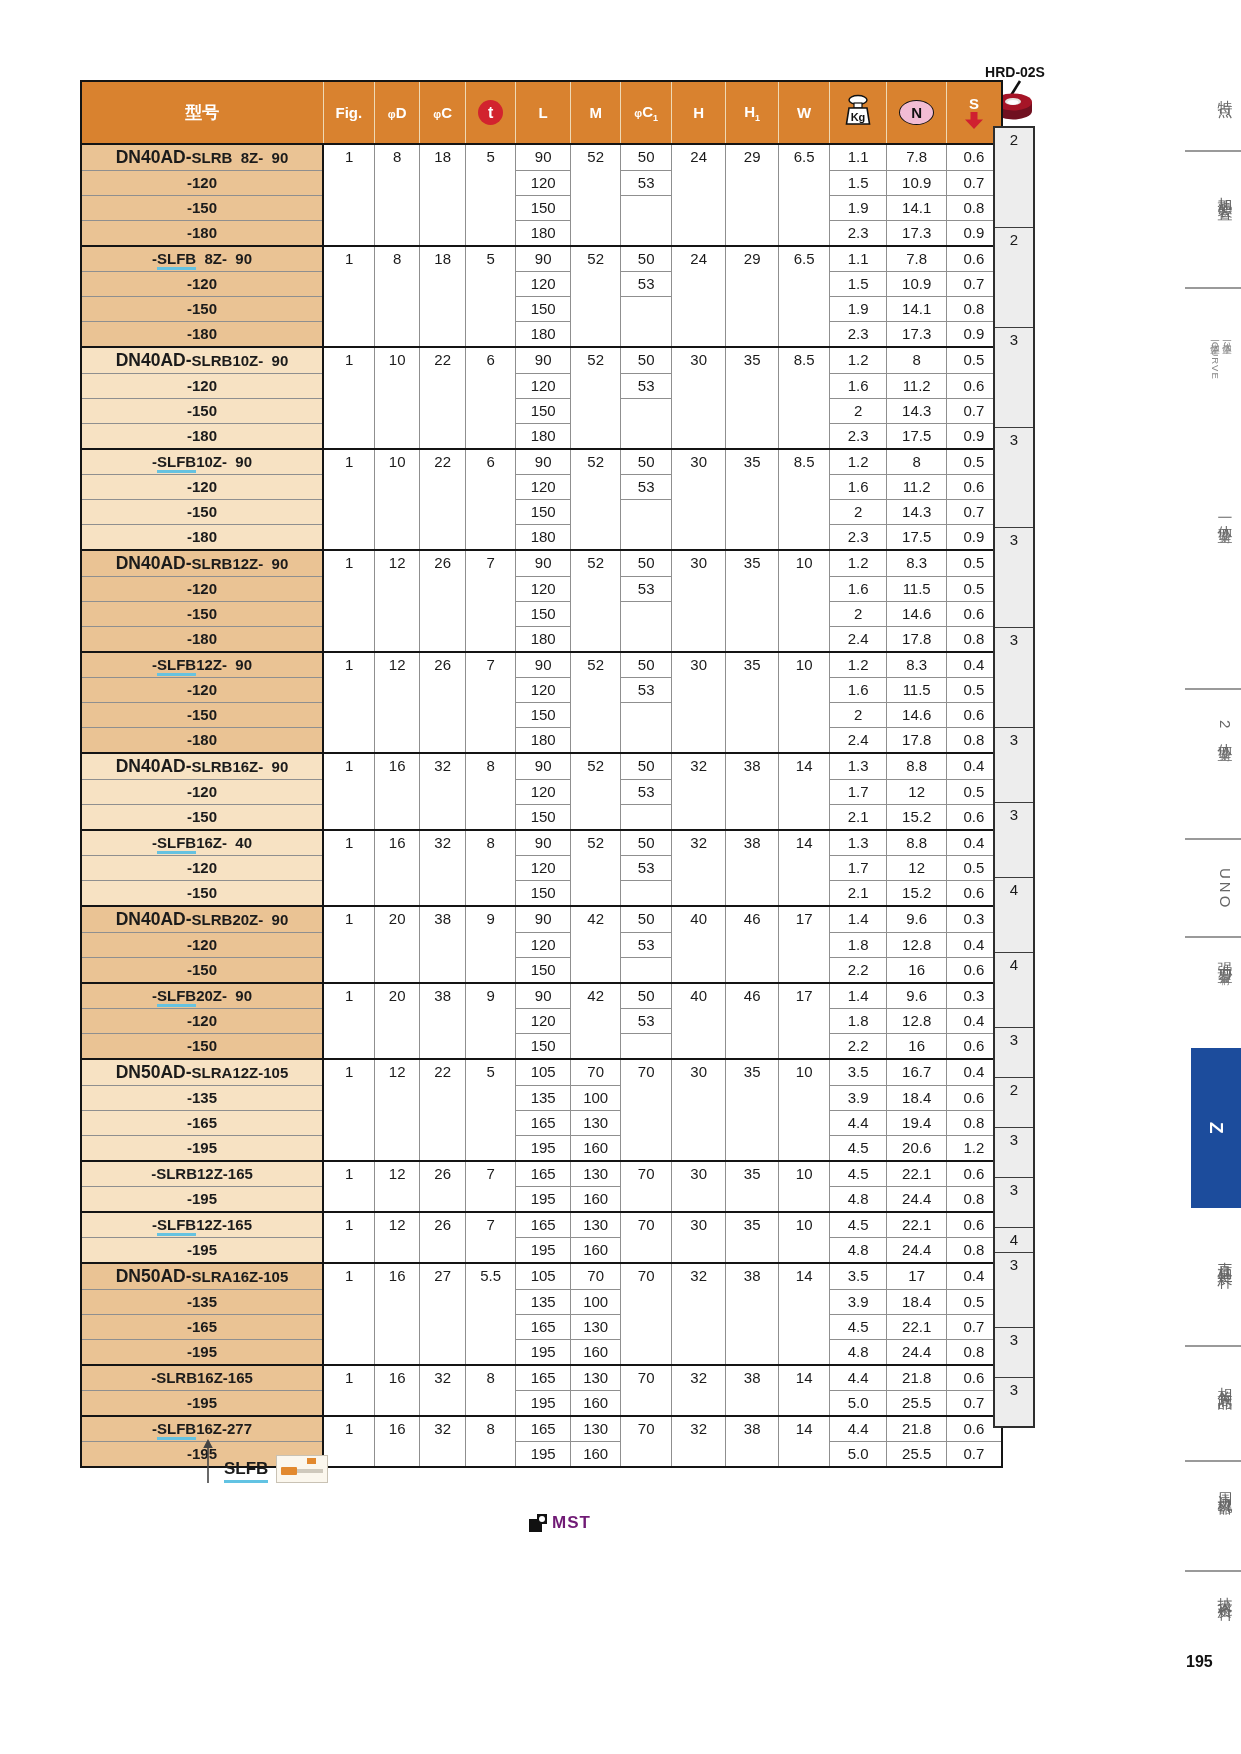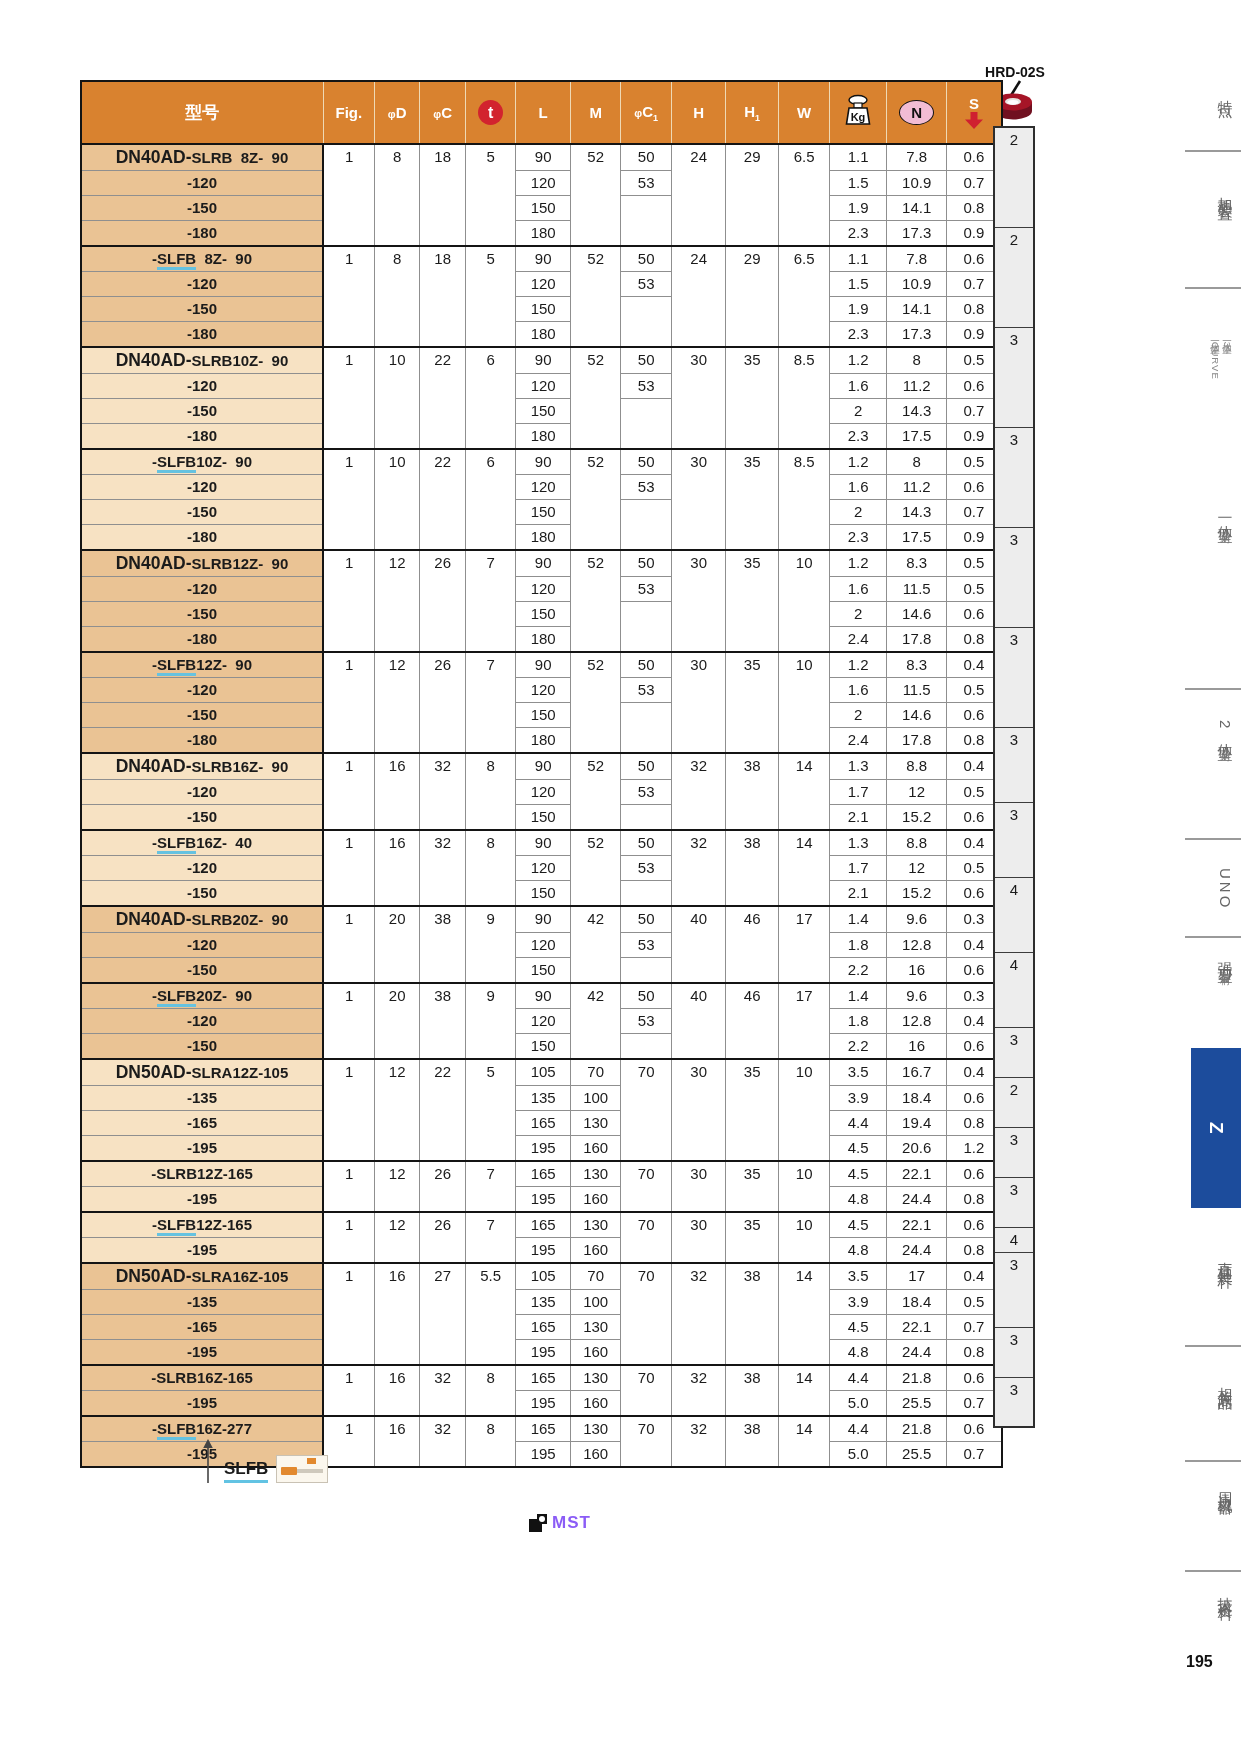--- a/index.html
+++ b/index.html
@@ -56,21 +56,21 @@
           color:#fff;font-size:19px;font-weight:bold;display:flex;align-items:center;
           justify-content:center;letter-spacing:0;}
   .sbsep{position:absolute;right:0;width:56px;height:1.5px;background:#9a9a9a;}
 
   
   .legend{position:absolute;left:200px;top:1437px;display:flex;align-items:flex-end;gap:8px;}
   .slfb{font-weight:bold;font-size:17px;border-bottom:3px solid #62c3e3;padding-bottom:1px;}
 
   
   .footer-logo{position:absolute;left:528px;top:1513px;display:flex;align-items:center;gap:4px;}
-  .footer-logo span{font-weight:bold;font-size:17px;letter-spacing:1px;color:#8b5cf6;}
+  .footer-logo span{font-weight:bold;font-size:17px;letter-spacing:1px;color:#701a75;}
   .pageno{position:absolute;left:1186px;top:1653px;font-weight:bold;font-size:16px;color:#111;}
 </style>
 </head>
 <body>
 
 <div class="page">
 
   <div class="hrd">
     <div class="hrd-label">HRD-02S</div>
     <svg width="52" height="46" viewBox="0 0 52 46">

